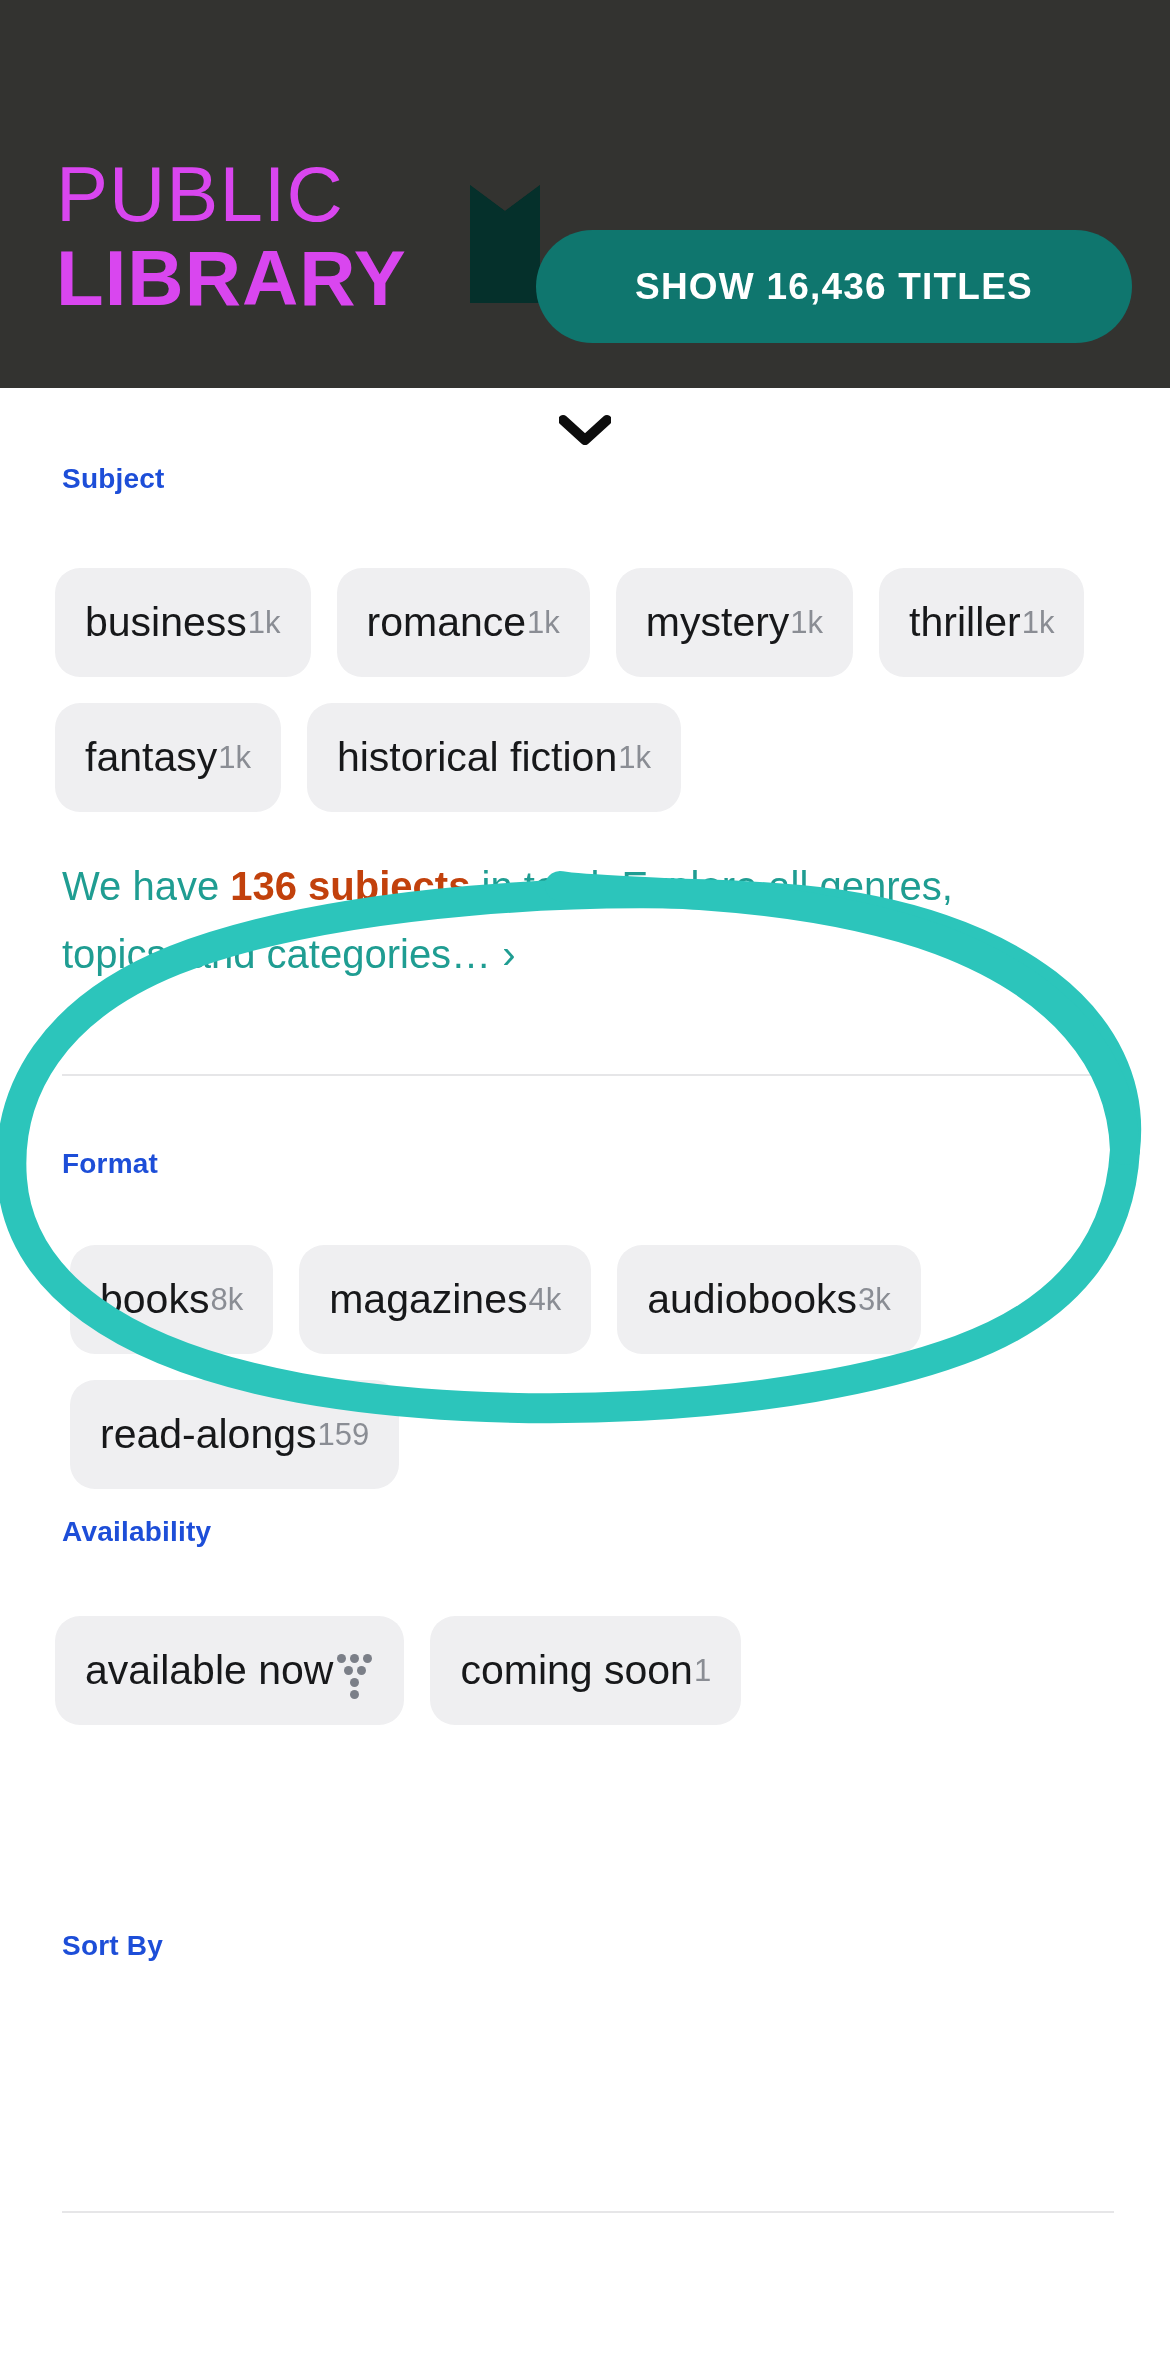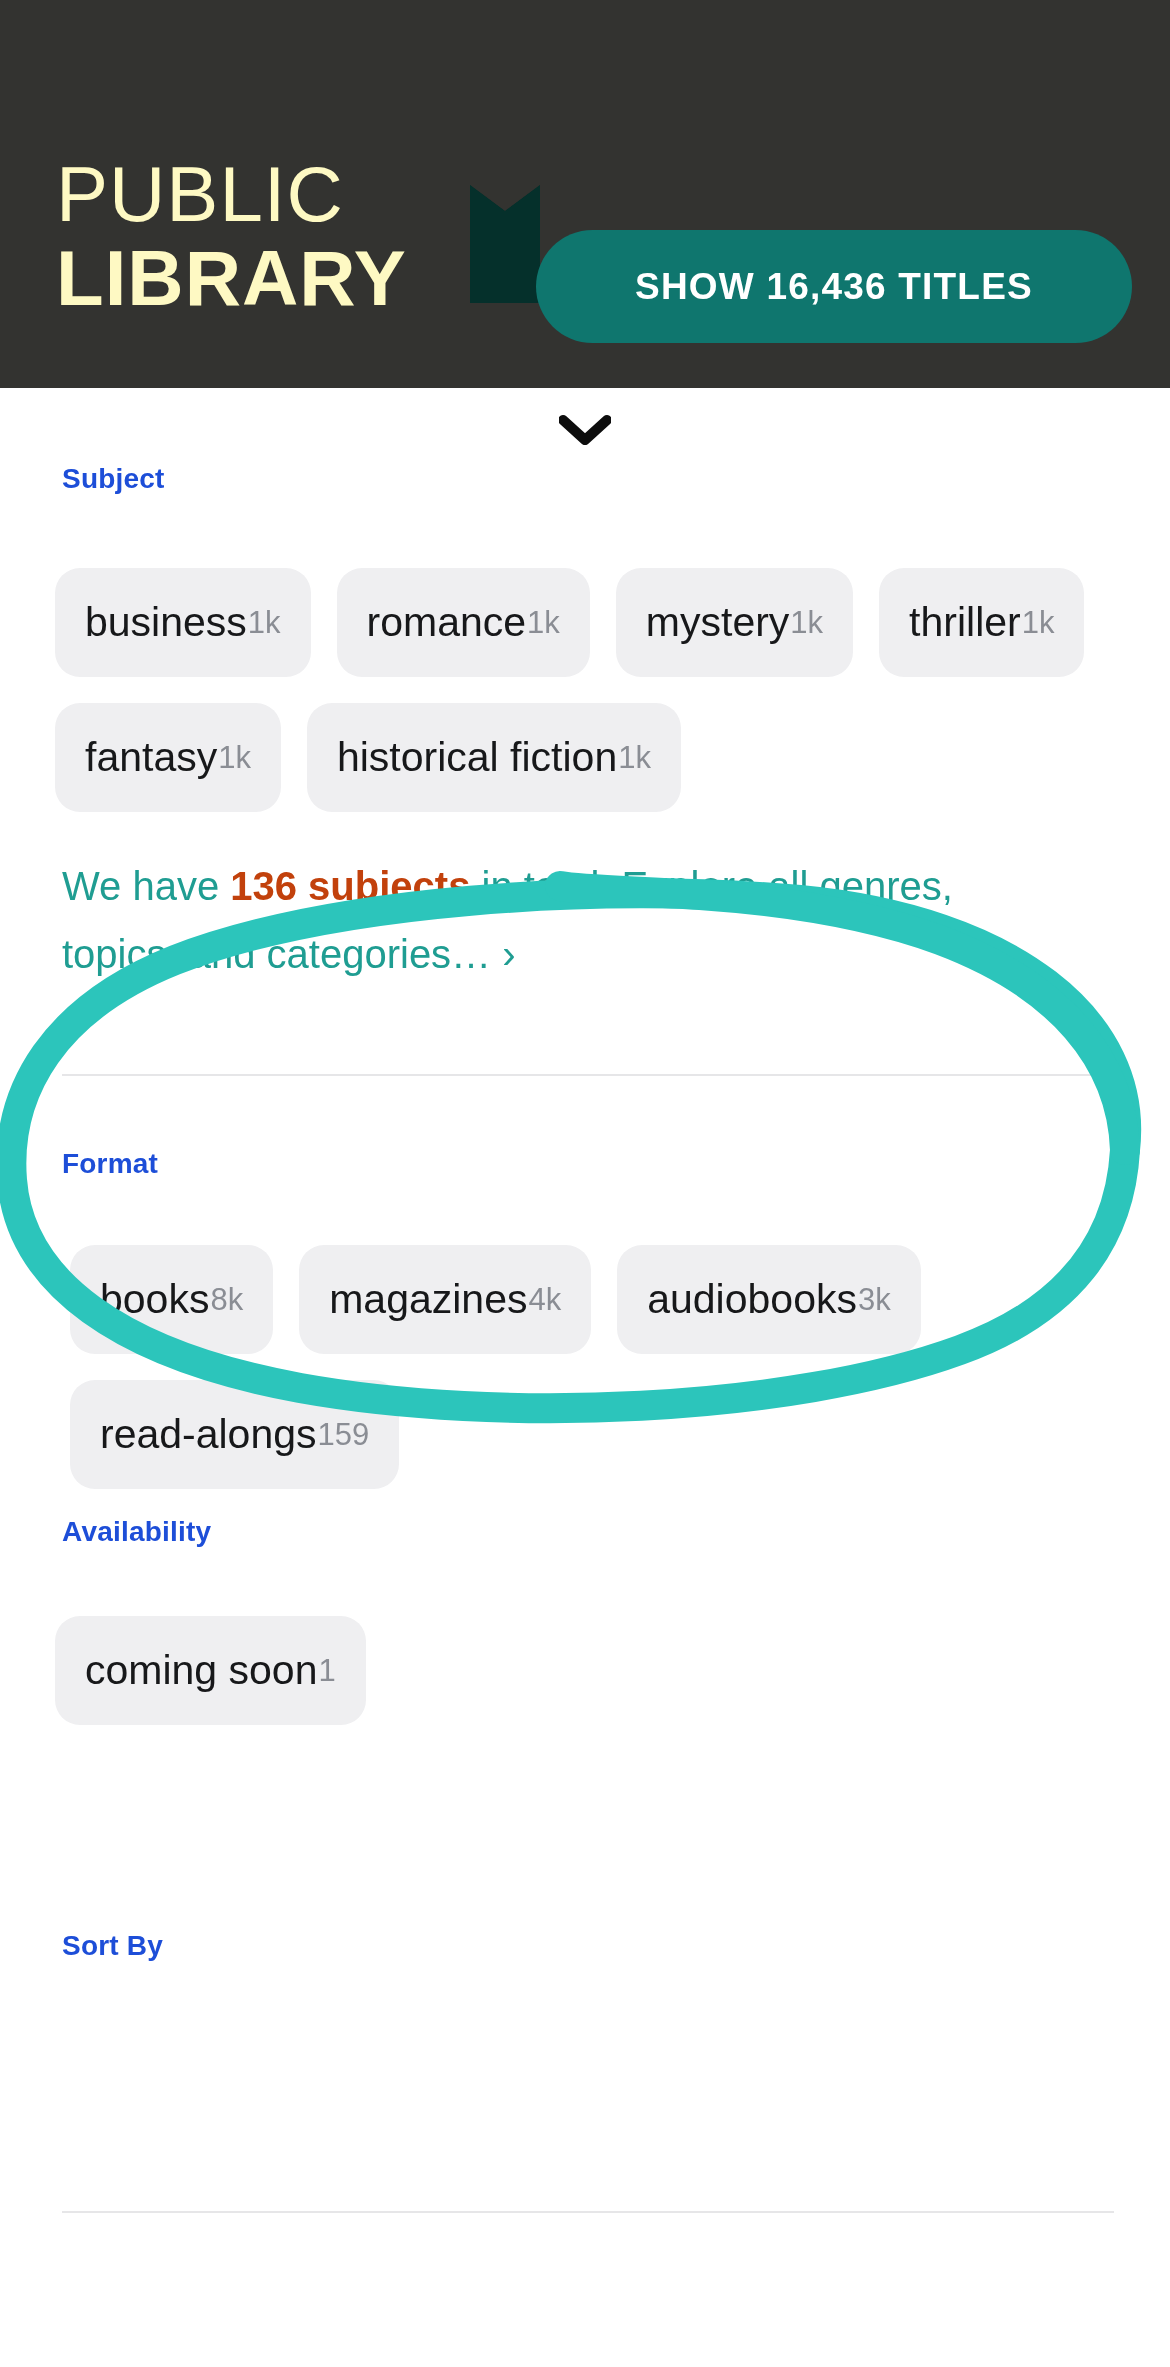--- a/index.html
+++ b/index.html
@@ -32,21 +32,21 @@
 
   .brand {
     position: absolute;
     left: 56px;
     top: 236px;
     transform: translateY(-50%);
     font-size: 78px;
     line-height: 84px;
     letter-spacing: 1px;
     font-weight: 400;
-    color: #fef9c3;
+    color: #d946ef;
     white-space: nowrap;
   }
   .brand .brand-line2 {
     display: block;
     font-weight: bold;
   }
 
   .brand-mark {
     position: absolute;
     left: 470px;
@@ -287,20 +287,32 @@
       <div class="format-divider">
         <div class="divider"></div>
       </div>
     </section>
 
     <section class="avail-sec">
       <h2 class="section-title">Availability</h2>
 
       <div class="chip-row">
         <button class="chip">
+          <span class="chip-label">available now</span>
+          <span class="dot-cluster">
+            <i></i>
+              <i></i>
+              <i></i>
+              <i></i>
+              <i></i>
+              <i></i>
+              <i></i>
+          </span>
+        </button>
+        <button class="chip">
           <span class="chip-label">coming soon</span>
           <span class="chip-count">1</span>
         </button>
       </div>
 
     </section>
 
     <section class="sort-sec">
       <h2 class="section-title">Sort By</h2>
     </section>

